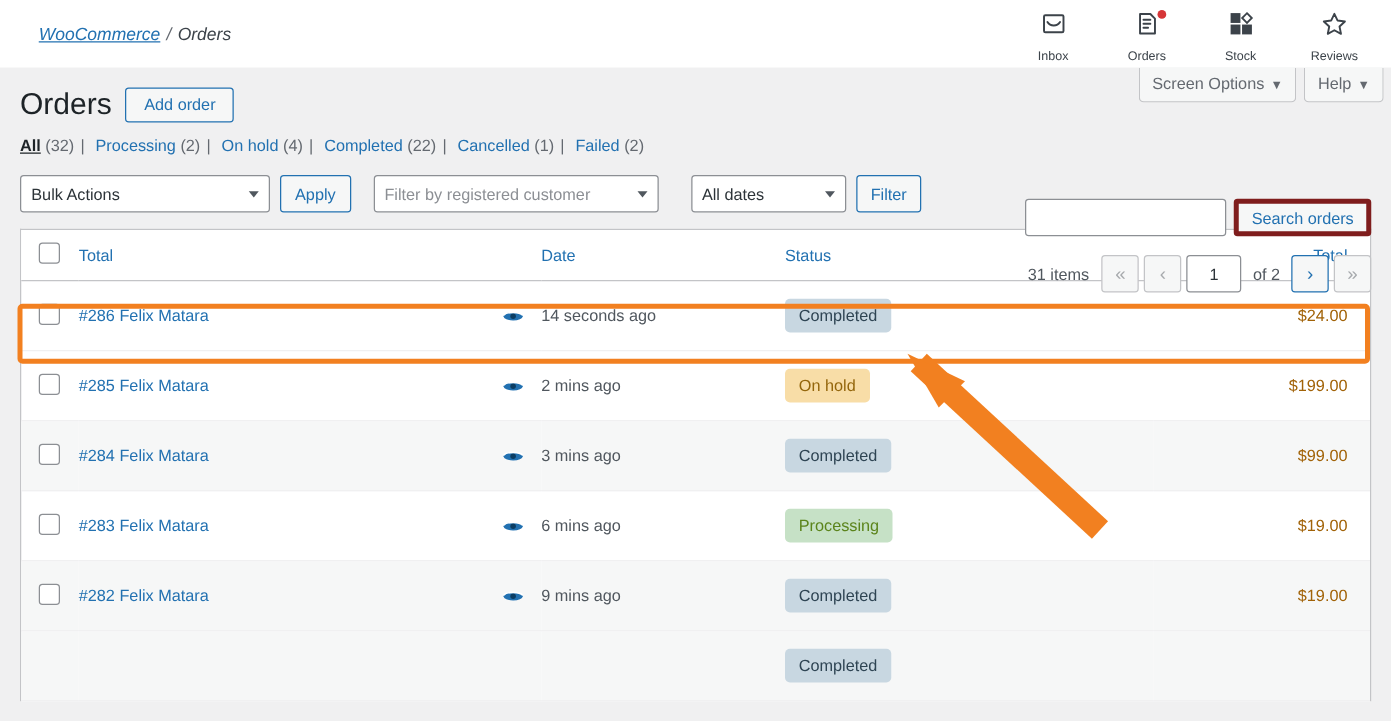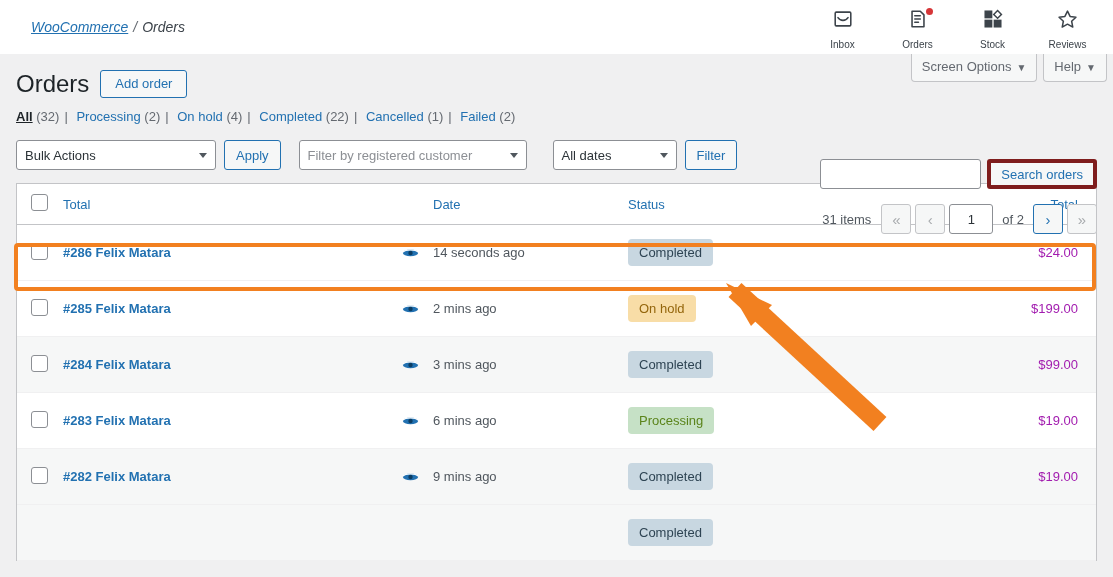--- a/index.html
+++ b/index.html
@@ -262,26 +262,26 @@
 
   tbody td {
     padding: 14px 0;
     border-bottom: 1px solid #f0f0f1;
     font-size: 13px;
     vertical-align: middle;
   }
   tbody tr.alt td { background: #f6f7f7; }
   .order-link {
     color: #2271b1;
-    font-weight: bold;
+    font-weight: normal;
     cursor: pointer;
   }
   .order-cell { display: flex; align-items: center; justify-content: space-between; padding-right: 14px; }
   .date-cell { color: #50575e; }
-  .total-cell { color: #a21caf; }
+  .total-cell { color: #a16207; }
 
   .cb {
     width: 17px; height: 17px;
     border: 1px solid #8c8f94;
     border-radius: 3px;
     background: #fff;
     display: inline-block;
     cursor: pointer;
   }
 

